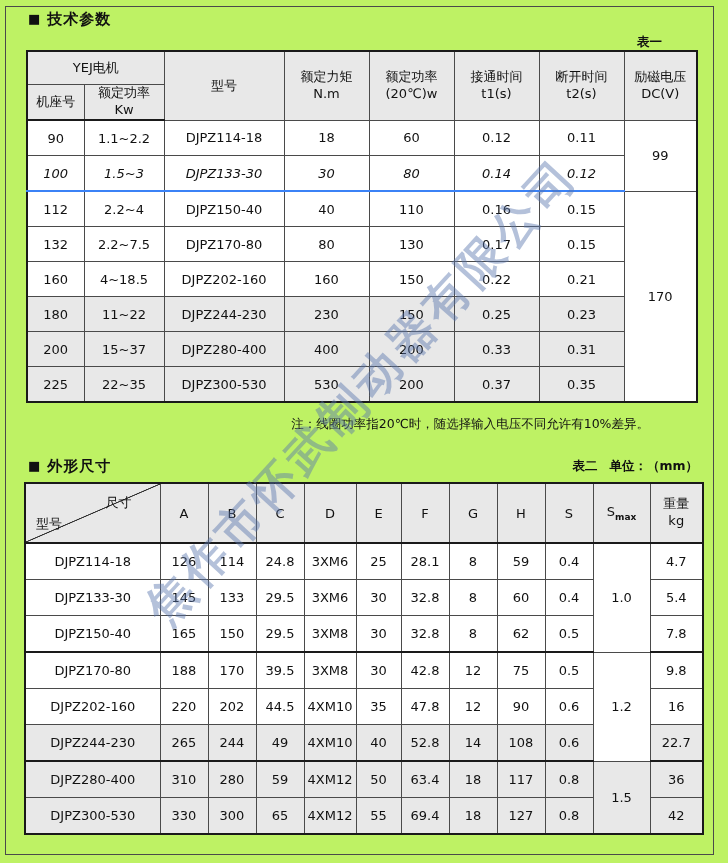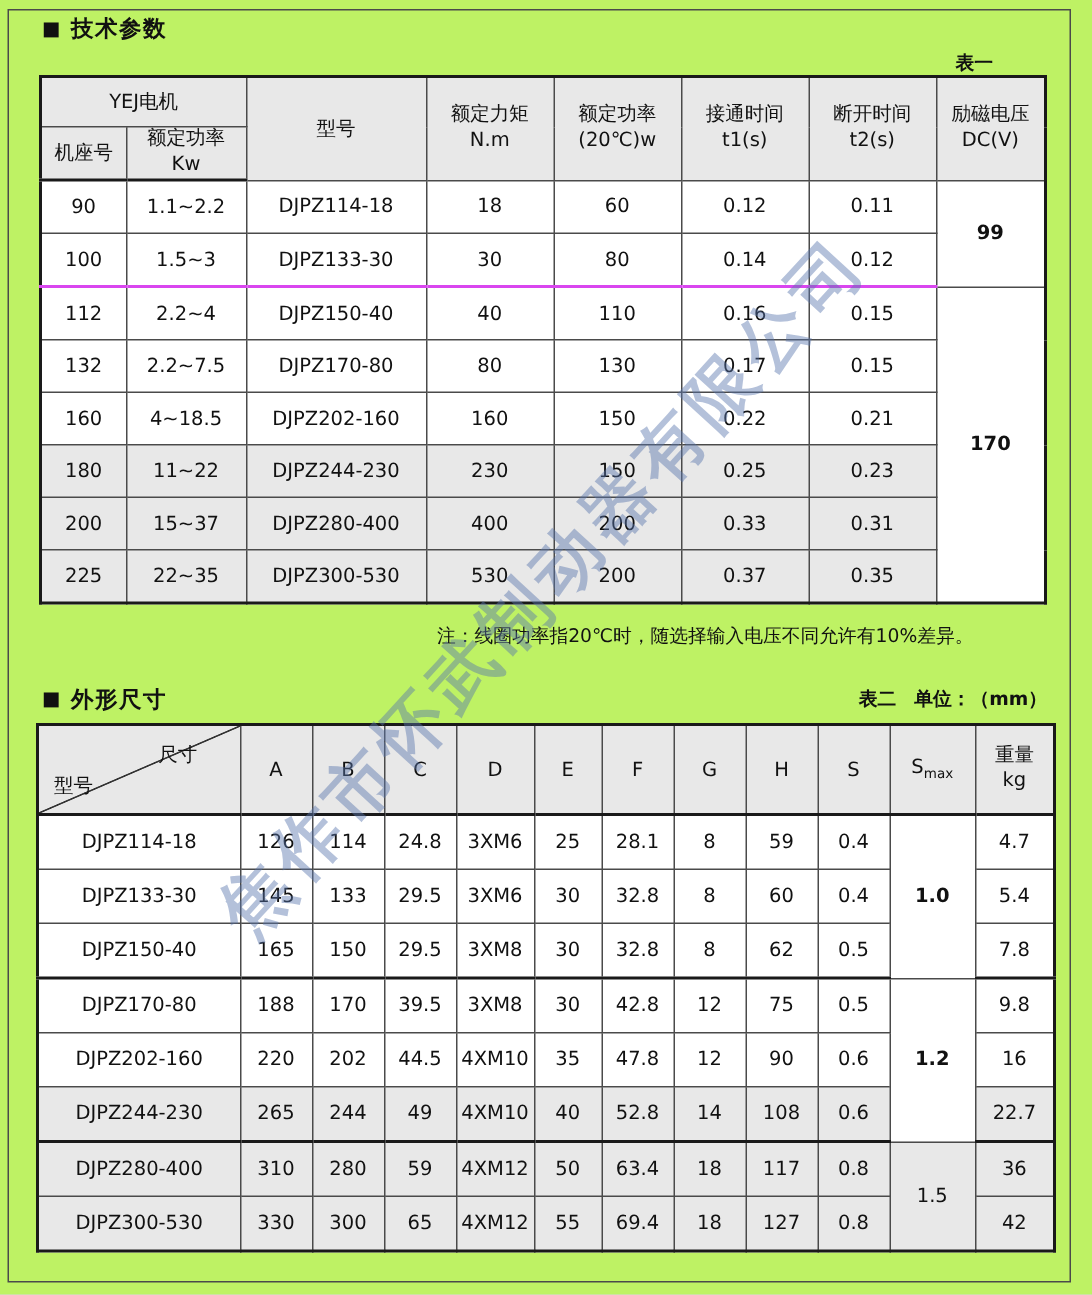--- a/index.html
+++ b/index.html
@@ -26,34 +26,34 @@
     border:1px solid #4a4a4a; text-align:center; vertical-align:middle;
     font-size:13px; font-weight:normal; padding:0; color:#111;
   }
   .pre { white-space:pre-line; line-height:1.3; }
 
   .t1 { width:670px; margin-left:2px; border:2px solid #1a1a1a; }
   .t1 thead th { background:#e8e8e8; height:32px; }
   .t1 thead tr:last-child th { border-bottom:2px solid #1a1a1a; height:34px; }
   .t1 tbody td { height:34px; background:#fff; }
   .t1 tr.shaded td { background:#e8e8e8;margin-left:16px; }
-  .t1 tr.group-end td { border-bottom:2px solid #d946ef; }
+  .t1 tr.group-end td { border-bottom:2px solid #3b82f6;font-style:italic; }
 
   .note1 { text-align:right; padding-right:53px; font-size:12.5px; margin-top:13px; height:17px; }
   .sec2-row { margin-top:24px;align-items:center; }
 
   .t2 { width:678px; margin-top:6px; border:2px solid #1a1a1a; }
   .t2 thead th { background:#e8e8e8; height:58px; }
   .t2 thead th { border-bottom:2px solid #1a1a1a; }
   .t2 tbody td { height:35px; background:#fff; }
   .t2 tr.shaded td { background:#e8e8e8; }
   .t2 tr.group-end td { border-bottom:2px solid #1a1a1a; }
-  .cell-white { background:#ffffff !important;font-weight:bold; }
+  .cell-white { background:#ffffff !important; }
   .cell-gray { background:#e8e8e8 !important; }
-  sub.sm { font-size:9px; }
+  sub.sm { font-size:9px;font-weight:bold; }
 
   .diag { position:relative; padding:0; }
   .diag-line {
     position:absolute; left:0; top:0; right:0; bottom:0;
     background:linear-gradient(to bottom right,
       transparent calc(50% - 0.8px), #333 calc(50% - 0.3px),
       #333 calc(50% + 0.3px), transparent calc(50% + 0.8px));
   }
   .diag-top { position:absolute; top:10px; right:28px; font-size:13px; }
   .diag-bottom { position:absolute; left:10px; bottom:9px; font-size:13px; }

